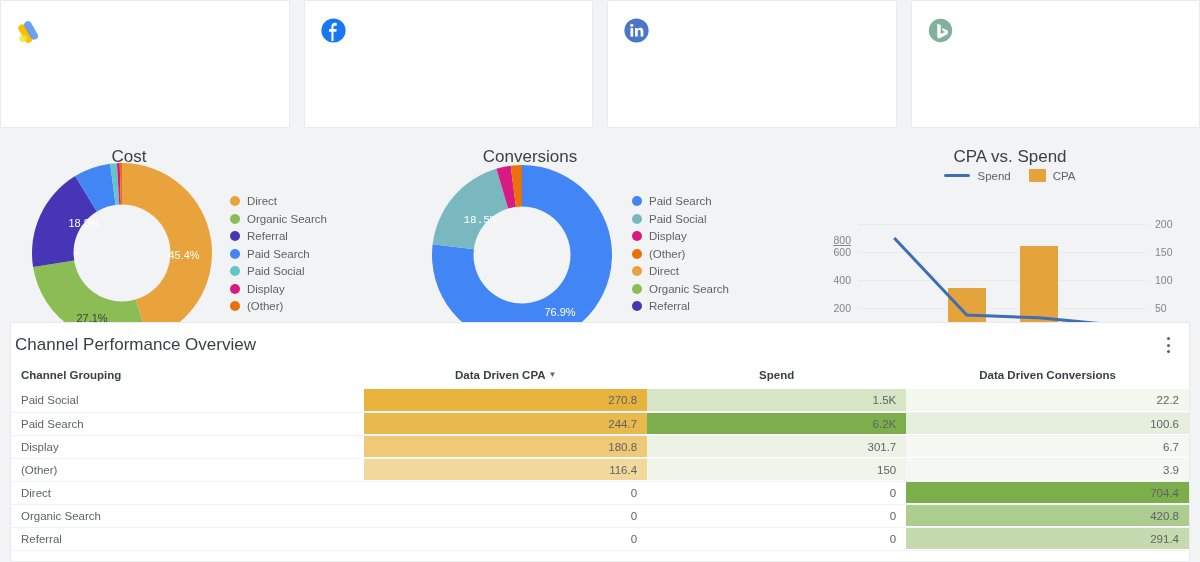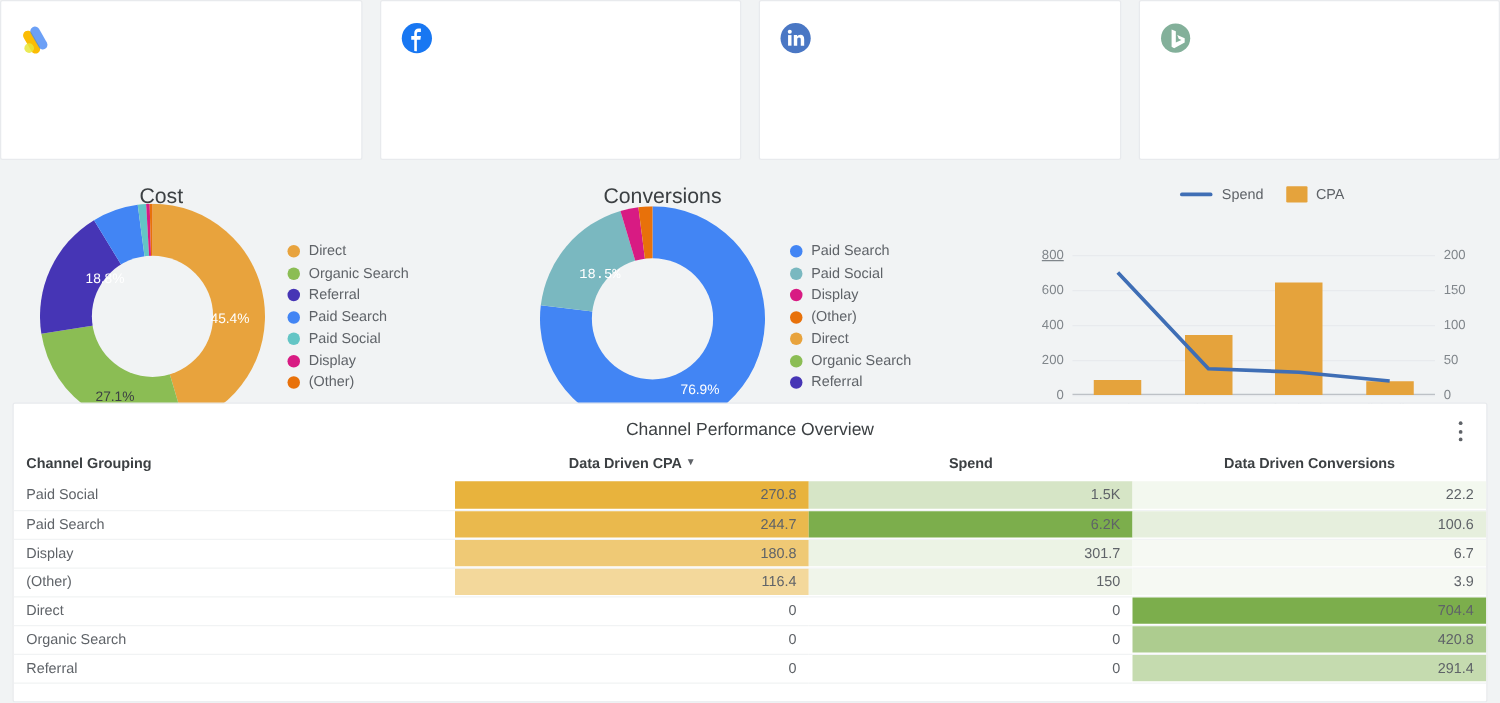--- a/index.html
+++ b/index.html
@@ -62,21 +62,21 @@
   .bar { position: absolute; bottom: 0; background: #e5a33c; }
   .xtick { position: absolute; top: 100%; margin-top: 5px; font-size: 10.5px;
            color: #80868b; transform: translateX(-50%); white-space: nowrap; }
 
   
   .table-card {
     position: absolute; left: 10px; right: 10px; top: 322px; bottom: 0;
     background: #fff; border: 1px solid #e8eaed; border-radius: 2px;
     overflow: hidden;
   }
-  .tbl-title { font-size: 14px; color: #3c4043; padding: 12px 14px 8px; text-align: center; }
+  .tbl-title { font-size: 17px; color: #3c4043; padding: 12px 4px 8px; }
   .kebab { position: absolute; right: 14px; top: 14px; width: 14px; height: 16px;
            display: flex; flex-direction: column; align-items: center; justify-content: space-between; }
   .kebab i { width: 3px; height: 3px; border-radius: 50%; background: #5f6368; display: block; }
   table { width: 100%; border-collapse: collapse; table-layout: fixed; }
   thead th { font-size: 11.5px; color: #3c4043; font-weight: 700; padding: 6px 10px 8px;
              white-space: nowrap; }
   thead th.first { text-align: left; }
   tbody td { font-size: 11.5px; color: #5f6368; height: 23px; padding: 0 10px;
              text-align: right; position: relative; border-bottom: 1px solid #f1f3f4; }
   tbody td.first { text-align: left; }
@@ -297,20 +297,21 @@
             </div>
             <div class="legend-item">
               <span class="legend-dot" style="background:#4635b5"></span>
       <span class="legend-text">Referral</span>
             </div>
           </div>
       </div>
     </div>
 
     <div class="chart-block" style="width:380px;">
+      <div class="chart-title">CPA vs. Spend</div>
       <div class="combo-legend">
         <span class="legend-item">
           <span class="ln" style="background:#3f6eb5"></span>
           <span class="legend-text">Spend</span>
         </span>
         <span class="legend-item">
           <span class="sq" style="background:#e5a33c"></span>
           <span class="legend-text">CPA</span>
         </span>
       </div>
@@ -322,21 +323,21 @@
             <div class="gridline" style="top: 84px;"></div>
             <div class="ytick left" style="top: 84px;">200</div>
             <div class="ytick right" style="top: 84px;">50</div>
             <div class="gridline" style="top: 56px;"></div>
             <div class="ytick left" style="top: 56px;">400</div>
             <div class="ytick right" style="top: 56px;">100</div>
             <div class="gridline" style="top: 28px;"></div>
             <div class="ytick left" style="top: 28px;">600</div>
             <div class="ytick right" style="top: 28px;">150</div>
             <div class="gridline" style="top: 0px;"></div>
-            <div class="ytick left" style="top: 0px; text-decoration: underline;">800</div>
+            <div class="ytick left" style="top: 16px; text-decoration: underline;">800</div>
             <div class="ytick right" style="top: 0px;">200</div>
             <div class="axisline"></div>
             <div class="bar" style="left: 17.4px; width: 37.7px; height: 12.32px; background: rgb(229, 163, 60);"></div>
             <div class="xtick" style="left: 36.25px;">google</div>
             <div class="bar" style="left: 89.9px; width: 37.7px; height: 47.6px; background: rgb(229, 163, 60);"></div>
             <div class="xtick" style="left: 108.75px;">bing</div>
             <div class="bar" style="left: 162.4px; width: 37.7px; height: 89.6px; background: rgb(229, 163, 60);"></div>
             <div class="xtick" style="left: 181.25px;">facebook</div>
             <div class="bar" style="left: 234.9px; width: 37.7px; height: 11.2px; background: rgb(229, 163, 60);"></div>
             <div class="xtick" style="left: 253.75px;">linkedin</div>

